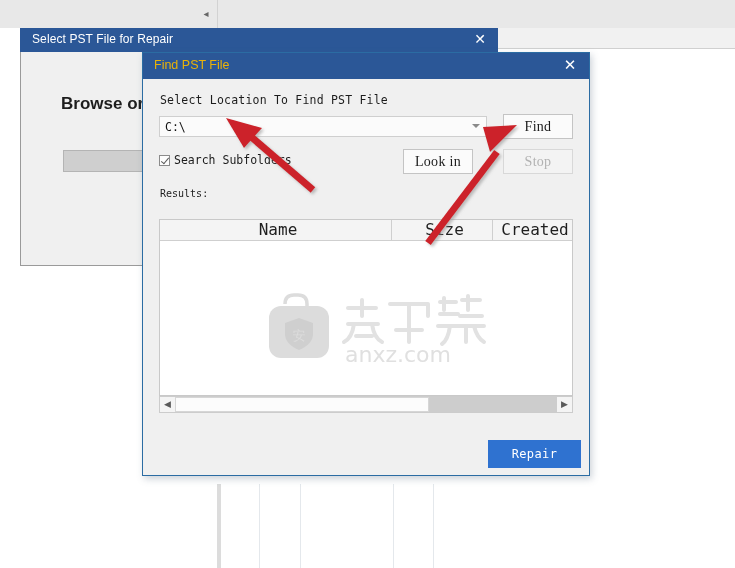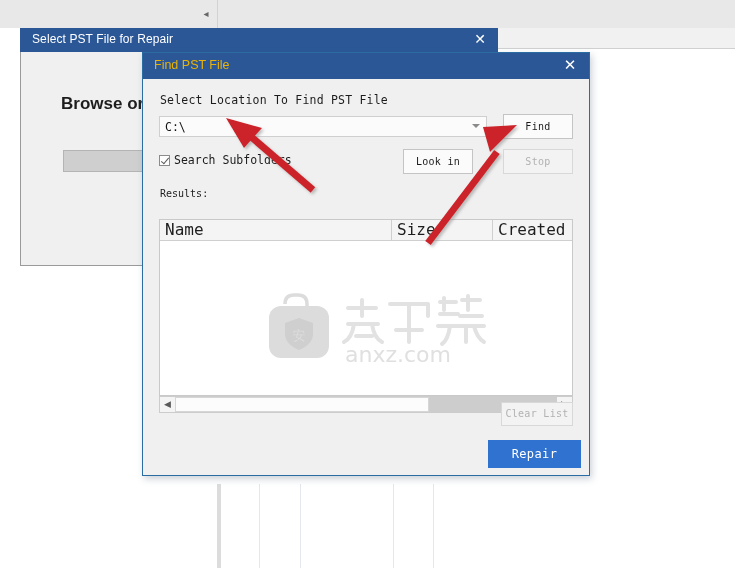--- a/index.html
+++ b/index.html
@@ -118,20 +118,21 @@
   .dlg-find-title .x {
     position: absolute; right: 10px; top: 3px;
     width: 18px; height: 18px;
     font-size: 15px; color: #ffffff;
     line-height: 18px; text-align: center;
     cursor: pointer;
   }
 
   .mono {
     font-family: "DejaVu Sans Mono", "Liberation Mono", monospace;
+    text-align: center;
   }
 
   .lbl-location {
     position: absolute; left: 17px; top: 40px;
     font-size: 11.5px; color: #1c1c1c;
     letter-spacing: .2px;
   }
 
   .combo {
     position: absolute; left: 16px; top: 63px;
@@ -150,25 +151,26 @@
     border-left: 4px solid transparent;
     border-right: 4px solid transparent;
     border-top: 4px solid #8a8a8a;
   }
 
   .btn {
     position: absolute;
     background: #fbfbfb;
     border: 1px solid #c4c4c4;
     box-sizing: border-box;
-    font-size: 10px;
+    font-size: 14px;
     color: #1c1c1c;
     text-align: center;
     cursor: pointer;
     letter-spacing: .3px;
+    font-family: Liberation Serif, serif;
   }
   .btn.disabled { color: #b2b2b2; border-color: #d8d8d8; background:#f3f3f3; cursor: default;}
 
   .btn-find  { left: 360px; top: 61px;  width: 70px; height: 25px; line-height: 23px; }
   .btn-lookin{ left: 260px; top: 96px;  width: 70px; height: 25px; line-height: 23px; }
   .btn-stop  { left: 360px; top: 96px;  width: 70px; height: 25px; line-height: 23px; }
   .btn-clear { left: 358px; top: 349px; width: 72px; height: 24px; line-height: 22px; }
 
   .chk-wrap {
     position: absolute; left: 16px; top: 100px;
@@ -362,21 +364,20 @@
       </div>
     </div>
 
     <div class="hscroll">
       <div class="track"></div>
       <div class="thumb"></div>
       <div class="btnl">◀</div>
       <div class="btnr">▶</div>
     </div>
 
-    <div class="btn btn-clear disabled mono">Clear List</div>
 
     <div class="btn-repair mono">Repair</div>
   </div>
 
   <svg class="arrows" viewBox="0 0 735 568">
     <defs>
       <filter id="shd" x="-30%" y="-30%" width="170%" height="170%">
         <feDropShadow dx="2" dy="2" stdDeviation="1.6" flood-color="#8d8d8d" flood-opacity="0.55"></feDropShadow>
       </filter>
     </defs>

